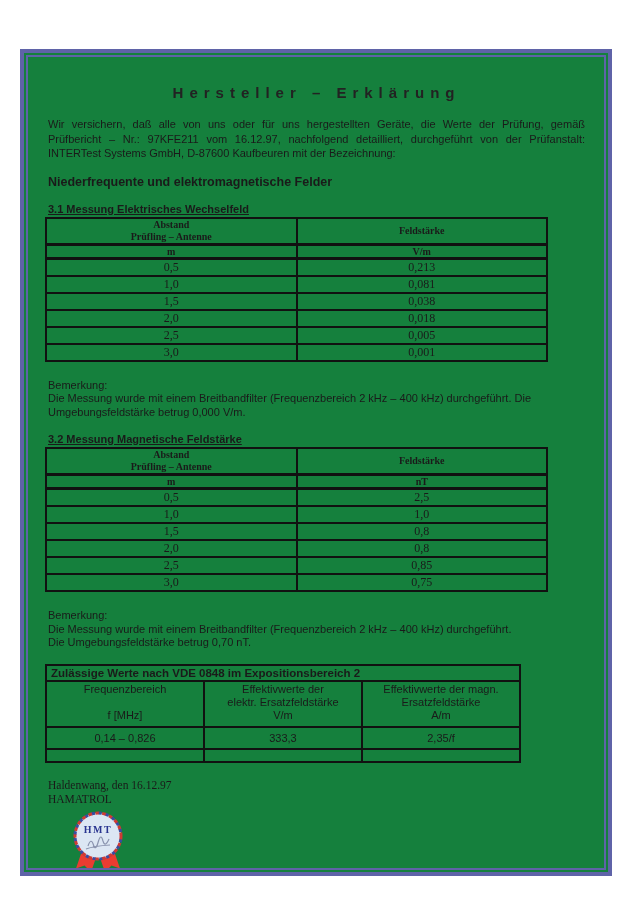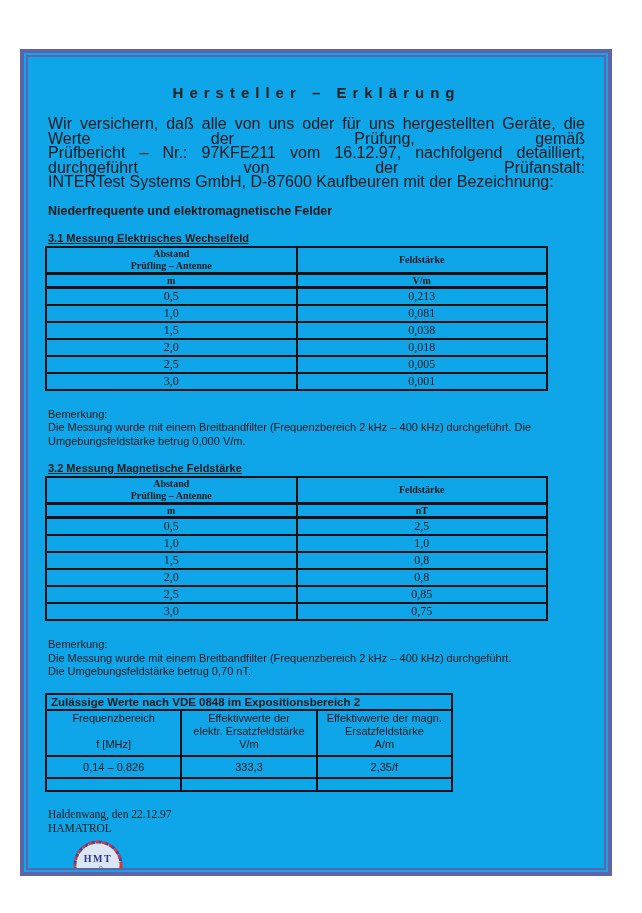--- a/index.html
+++ b/index.html
@@ -8,38 +8,38 @@
     width: 642px; height: 913px;
     position: relative;
     font-family: "Liberation Sans", sans-serif;
     color: #1a1a1a;
   }
   .frame {
     position: absolute;
     left: 20px; top: 49px;
     width: 592px; height: 827px;
     border: 4px solid #5f63a8;
-    background: #0ea5e9;
+    background: #15803d;
   }
   .frame-inner {
     position: absolute;
     inset: 2px;
     border: 2px solid #5f63a8;
     padding: 0 16px 0 17px;
     overflow: hidden;
   }
   .doc-title {
     margin-top: 27px;
     text-align: center;
     font-size: 15px;
     font-weight: bold;
     letter-spacing: 6px;
     color: #222;
   }
-  .intro { margin: 16px 3px 0 3px; font-size: 16px; line-height: 14.5px; }
+  .intro { margin: 16px 3px 0 3px; font-size: 11px; line-height: 14.5px; }
   .intro .just { text-align: justify; text-align-last: justify; }
   .subject {
     margin: 14px 3px 0 3px;
     font-size: 12.5px;
     font-weight: bold;
   }
   .compliance { margin: 13px 3px 0 3px; font-size: 11px; line-height: 13.5px; }
   .section-heading {
     margin: 14px 3px 0 3px;
     font-size: 11px;
@@ -63,21 +63,21 @@
   }
   table.meas th { font-weight: bold; font-size: 10px; }
   table.meas tr.hdr th { height: 26px; border-bottom: 3px solid #111; line-height: 12px; }
   table.meas tr.unit th { height: 14px; border-bottom: 3px solid #111; }
   table.meas td { height: 13.5px; font-size: 12px; }
   table.meas col { width: 50%; }
   .remark { margin: 17px 3px 0 3px; font-size: 11px; line-height: 13.5px; }
   
   table.limits {
     margin-top: 3px;
-    width: 408px;
+    width: 476px;
     border-collapse: collapse;
     border: 2px solid #a16207;
     table-layout: fixed;
     font-family: "Liberation Sans", sans-serif;
   }
   table.limits th, table.limits td {
     border: 2px solid #111;
     font-size: 11px;
     padding: 4px;
     text-align: center;
@@ -258,21 +258,21 @@
       </tr>
       <tr class="empty">
         <td></td>
             <td></td>
             <td></td>
       </tr>
     </tbody>
       </table>
 
     <div class="sig-block">
-      <div>Haldenwang, den 22.12.97</div>
+      <div>Haldenwang, den 16.12.97</div>
       <div>HAMATROL</div>
     </div>
 
     <div class="seal">
       <svg width="66" height="64" viewBox="0 0 66 64">
         <path d="M17 38 L31 45 L25 62 L18.5 55.5 L10 58.5 Z" fill="#e93c31"></path>
         <path d="M47 38 L33 45 L39 62 L45.5 55.5 L54 58.5 Z" fill="#e93c31"></path>
         <circle cx="32" cy="26" r="23" fill="#dce6f3" stroke="#cf3a34" stroke-width="3" stroke-dasharray="4 3"></circle>
         <circle cx="32" cy="26" r="23" fill="none" stroke="#3a4ba0" stroke-width="3" stroke-dasharray="3 4" stroke-dashoffset="3.5"></circle>
         <text x="32" y="23" text-anchor="middle" font-family="Liberation Serif, serif" font-weight="bold" font-size="10" letter-spacing="1.5" fill="#2a3590">HMT</text>

